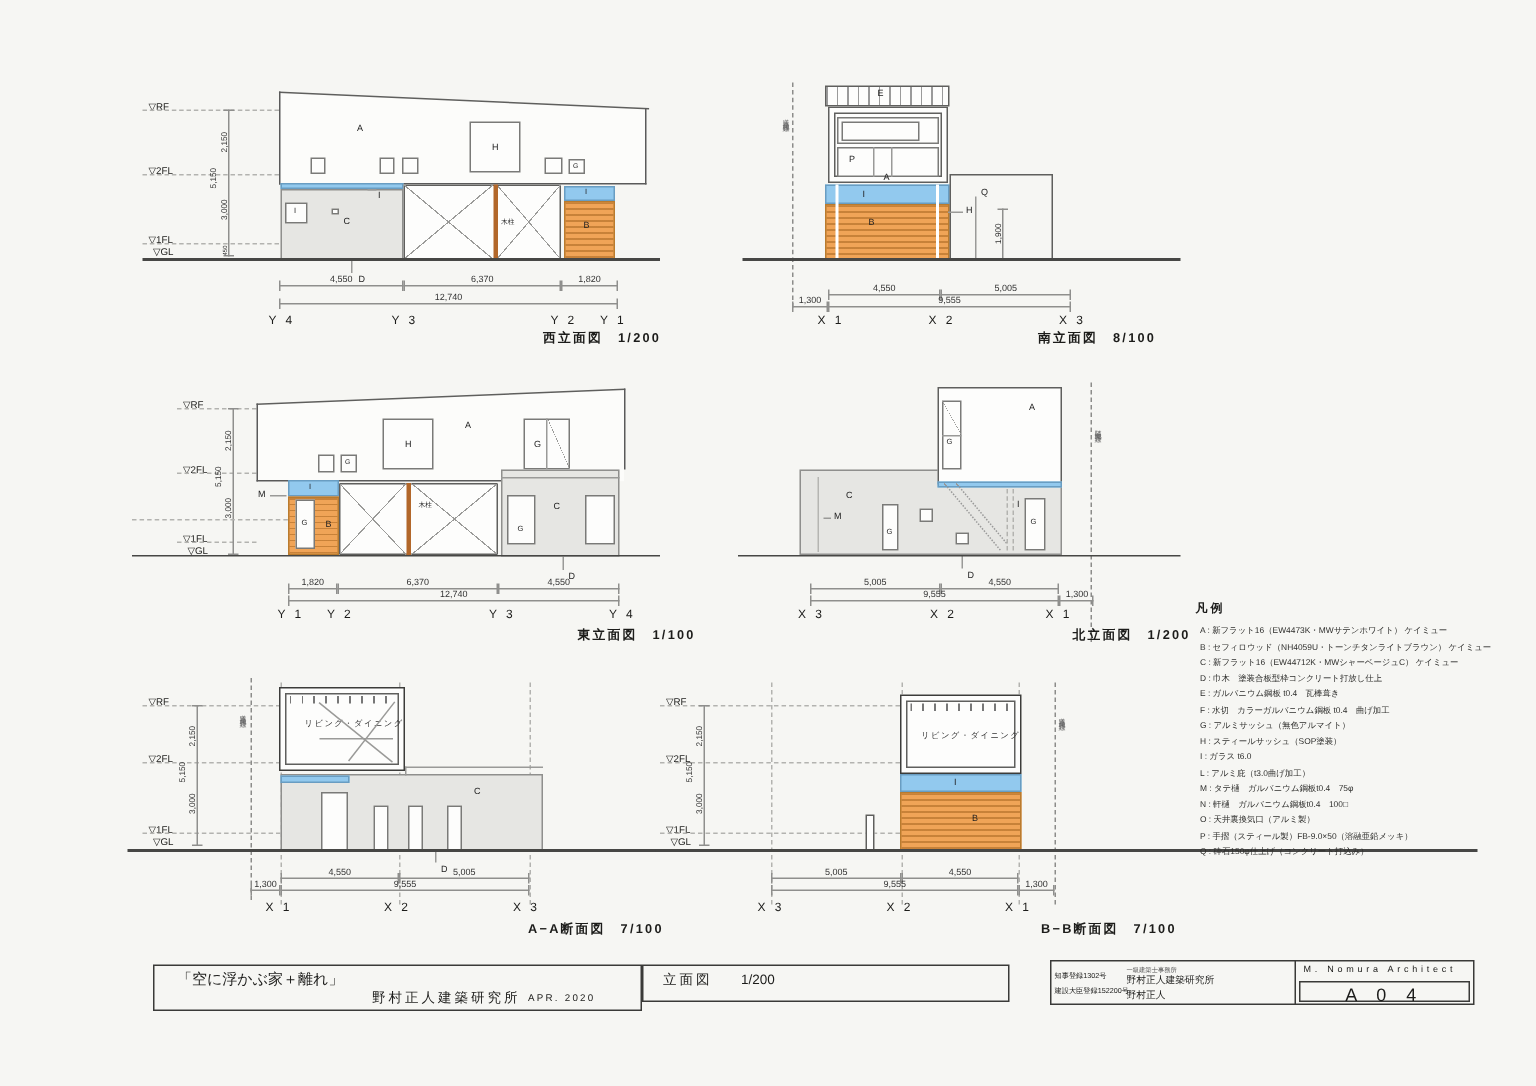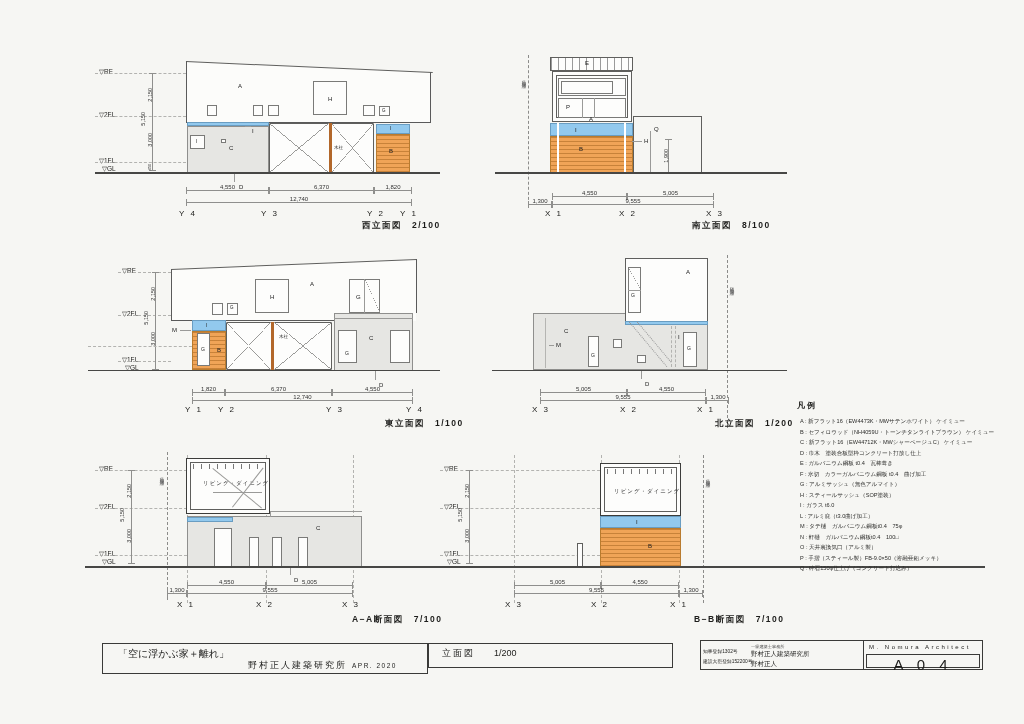--- a/index.html
+++ b/index.html
@@ -109,21 +109,21 @@
     <div class="dimh" style="left:374px;top:190px;width:38px"></div>
     <span class="dlab" style="left:186px;top:184px;width:83px">4,550</span>
     <span class="dlab" style="left:269px;top:184px;width:105px">6,370</span>
     <span class="dlab" style="left:374px;top:184px;width:38px">1,820</span>
     <div class="dimh" style="left:186px;top:202px;width:226px"></div>
     <span class="dlab" style="left:186px;top:196px;width:226px">12,740</span>
     <span class="grd" style="left:179px;top:210px">Y 4</span>
     <span class="grd" style="left:261px;top:210px">Y 3</span>
     <span class="grd" style="left:367px;top:210px">Y 2</span>
     <span class="grd" style="left:400px;top:210px">Y 1</span>
-    <span class="cap" style="left:362px;top:221px">西立面図　2/100</span>
+    <span class="cap" style="left:362px;top:221px">西立面図　1/200</span>
   </div>
 
   <div class="a" style="inset:0">
     <div class="vdash bnd" style="left:528px;top:55px;height:150px"></div>
     <span class="vt" style="left:521px;top:76px">道路境界線</span>
     <div class="bx thin roofhatch" style="left:550px;top:57px;width:83px;height:14px"></div>
     <span class="tg" style="left:585px;top:60px">E</span>
     <div class="bx" style="left:552px;top:71px;width:80px;height:51px"></div>
     <div class="bx thin" style="left:556px;top:75px;width:72px;height:43px"></div>
     <div class="win" style="left:558px;top:78px;width:68px;height:18px"></div>
@@ -400,16 +400,16 @@
 
     <div class="bx nf" style="left:700px;top:640px;width:283px;height:30px;border-color:#3a3a38"></div>
     <div class="ln" style="left:863px;top:640px;width:1px;height:30px;background:#3a3a38"></div>
     <span class="tb" style="left:703px;top:650px;font-size:4.8px">知事登録1302号</span>
     <span class="tb" style="left:703px;top:660px;font-size:4.8px">建設大臣登録152200号</span>
     <span class="tb" style="left:751px;top:645px;font-size:4.2px;color:#555">一級建築士事務所</span>
     <span class="tb" style="left:751px;top:651px;font-size:6.5px">野村正人建築研究所</span>
     <span class="tb" style="left:751px;top:661px;font-size:6.5px">野村正人</span>
     <span class="tb" style="left:869px;top:644px;font-size:6px;letter-spacing:2.5px">M. Nomura Architect</span>
     <div class="bx nf" style="left:866px;top:654px;width:114px;height:14px;border-color:#3a3a38"></div>
-    <span class="tb" style="left:866px;top:657px;width:114px;font-size:15px;letter-spacing:5px;text-align:center;position:absolute">A 0 4</span>
+    <span class="tb" style="left:866px;top:657px;width:114px;font-size:12px;letter-spacing:5px;text-align:center;position:absolute">A 0 4</span>
   </div>
 
 </div>
 
 </body></html>

